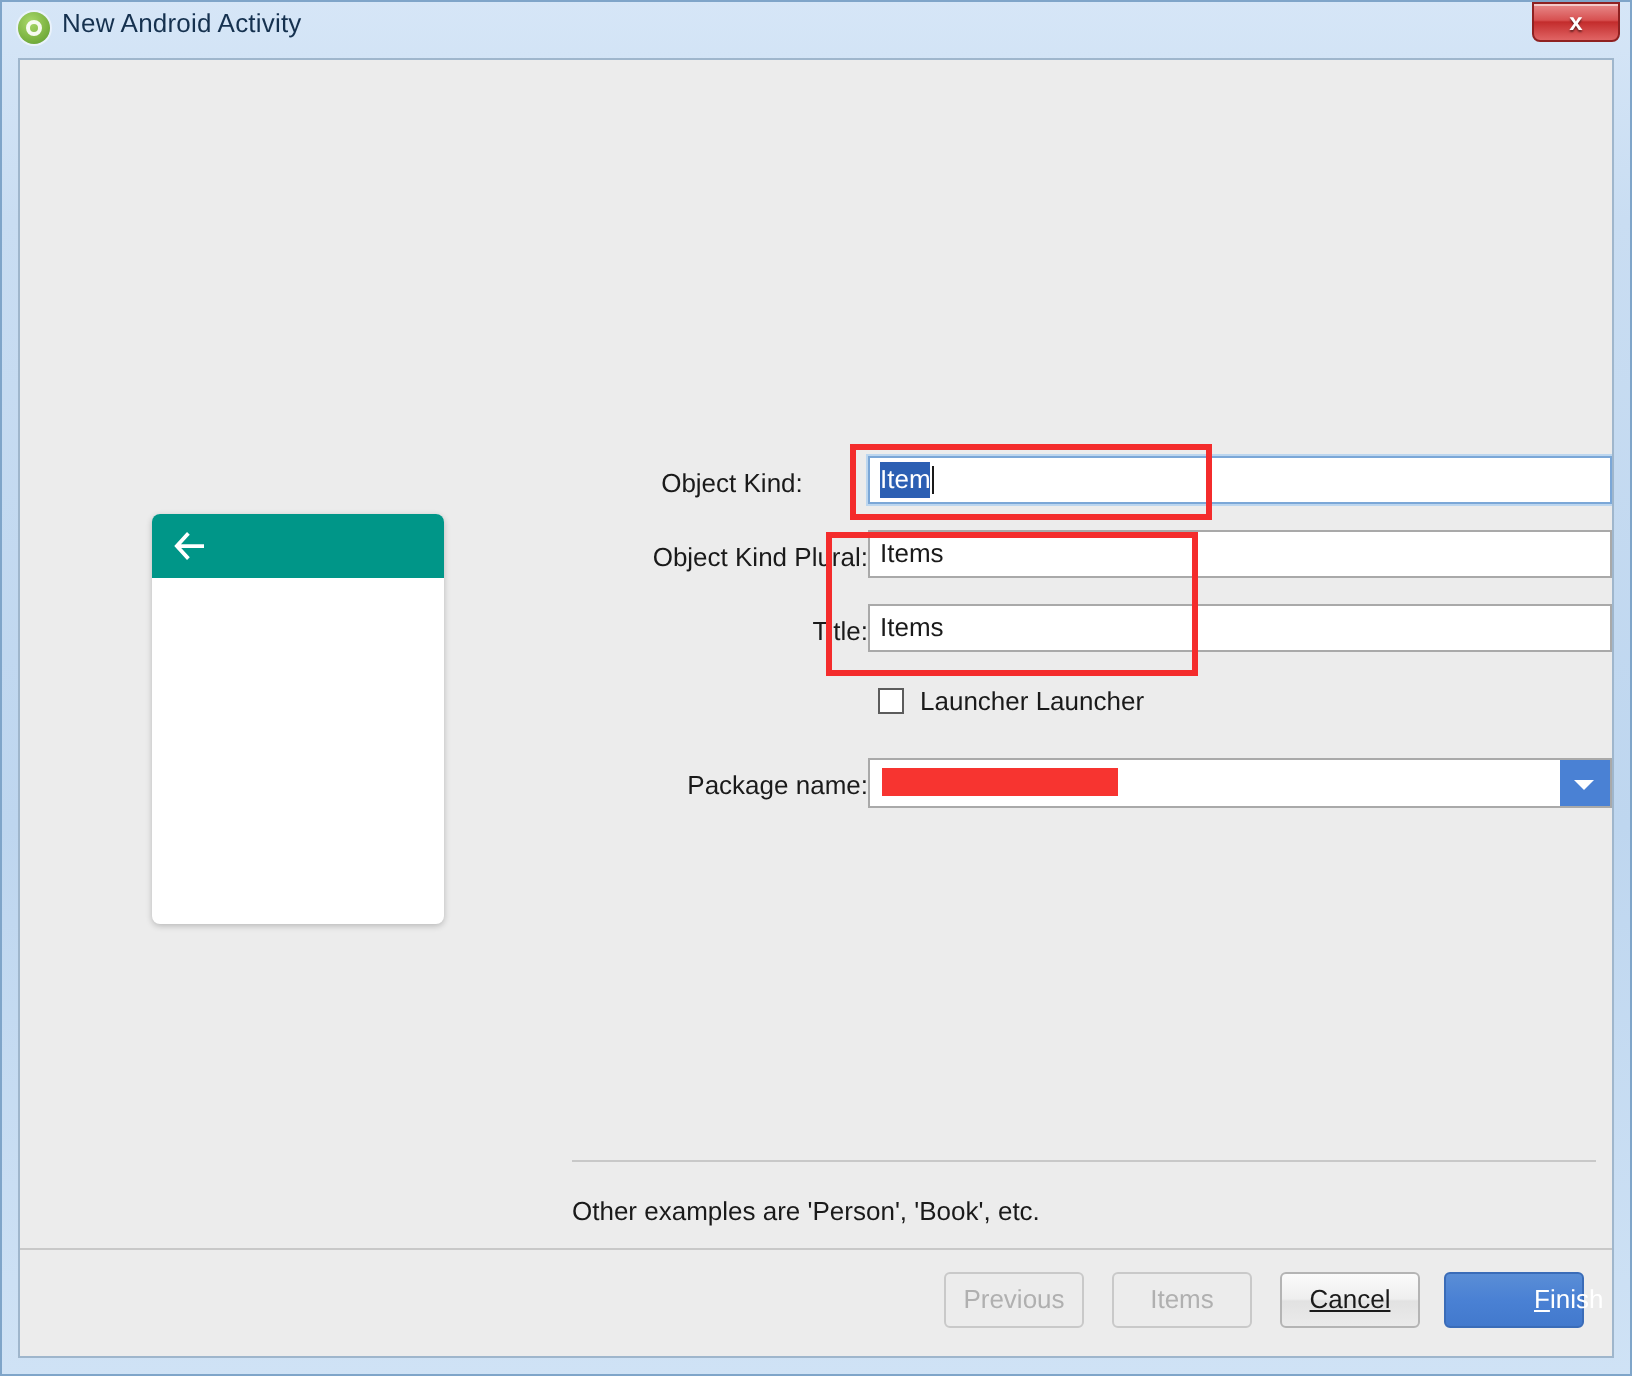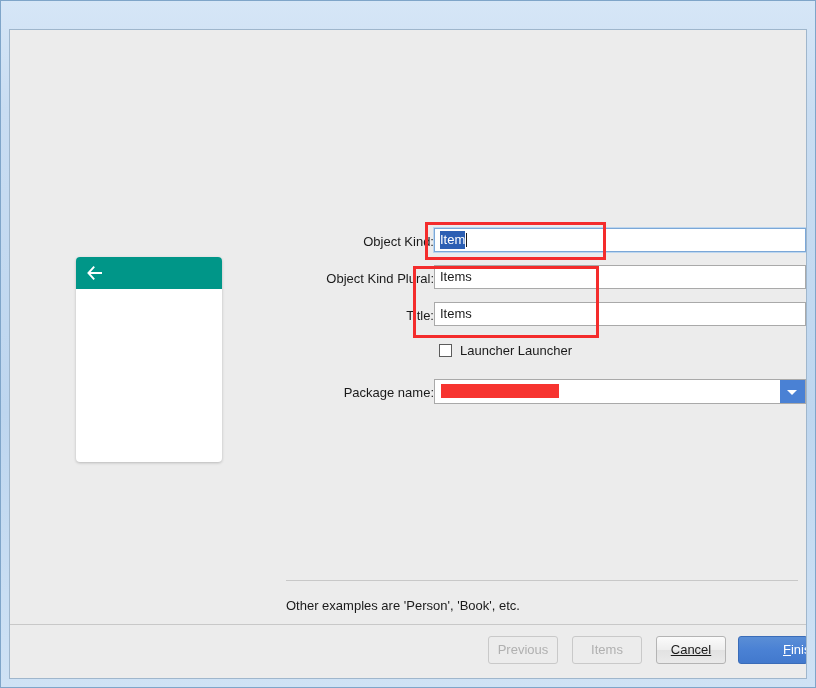--- a/index.html
+++ b/index.html
@@ -279,21 +279,20 @@
   .btn {
     position: absolute;
     top: 11px;
     height: 28px;
     font-size: 13px;
     box-sizing: border-box;
     border-radius: 3px;
     text-align: center;
     line-height: 26px;
     white-space: nowrap;
-    margin-left: 16px;
   }
   .btn.normal {
     background: linear-gradient(to bottom, #fbfbfb 0%, #eeeeee 48%, #e2e2e2 52%, #eaeaea 100%);
     border: 1px solid #b4b4b4;
     color: #1a1a1a;
     text-decoration: underline;
   }
   .btn.disabled {
     background: #ececec;
     border: 1px solid #c9c9c9;
@@ -304,36 +303,41 @@
     border: 1px solid #3a6cb8;
     color: #ffffff;
   }
   .mnem { text-decoration: underline; }
 </style>
 </head>
 <body>
 
 <div class="window">
 
+  <div class="titlebar">
+    <div class="title-icon"></div>
+    <div class="title-text">New Android Activity</div>
+    <div class="close-btn">x</div>
+  </div>
 
   <div class="dialog">
 
 
     <div class="content">
 
       <div class="preview">
         <div class="preview-appbar">
           <svg class="preview-back" viewBox="0 0 16 14">
             <path d="M15 7 H2 M7 1 L1.5 7 L7 13" stroke="#ffffff" stroke-width="2" fill="none" stroke-linecap="square"></path>
           </svg>
         </div>
       </div>
 
 
-      <div class="row-label" style="left:288px; top:91px;">Object Kind:</div>
+      <div class="row-label" style="left:288px; top:91px;text-align:center;">Object Kind:</div>
       <div class="field focused" style="left:424px; top:85px; width:372px;"><span class="sel-text">Item</span><span class="caret"></span></div>
 
       <div class="row-label" style="left:288px; top:128px;">Object Kind Plural:</div>
       <div class="field" style="left:424px; top:122px; width:372px;">Items</div>
 
       <div class="row-label" style="left:288px; top:165px;">Title:</div>
       <div class="field" style="left:424px; top:159px; width:372px;">Items</div>
 
       <div class="check-row">
         <div class="checkbox"></div>

